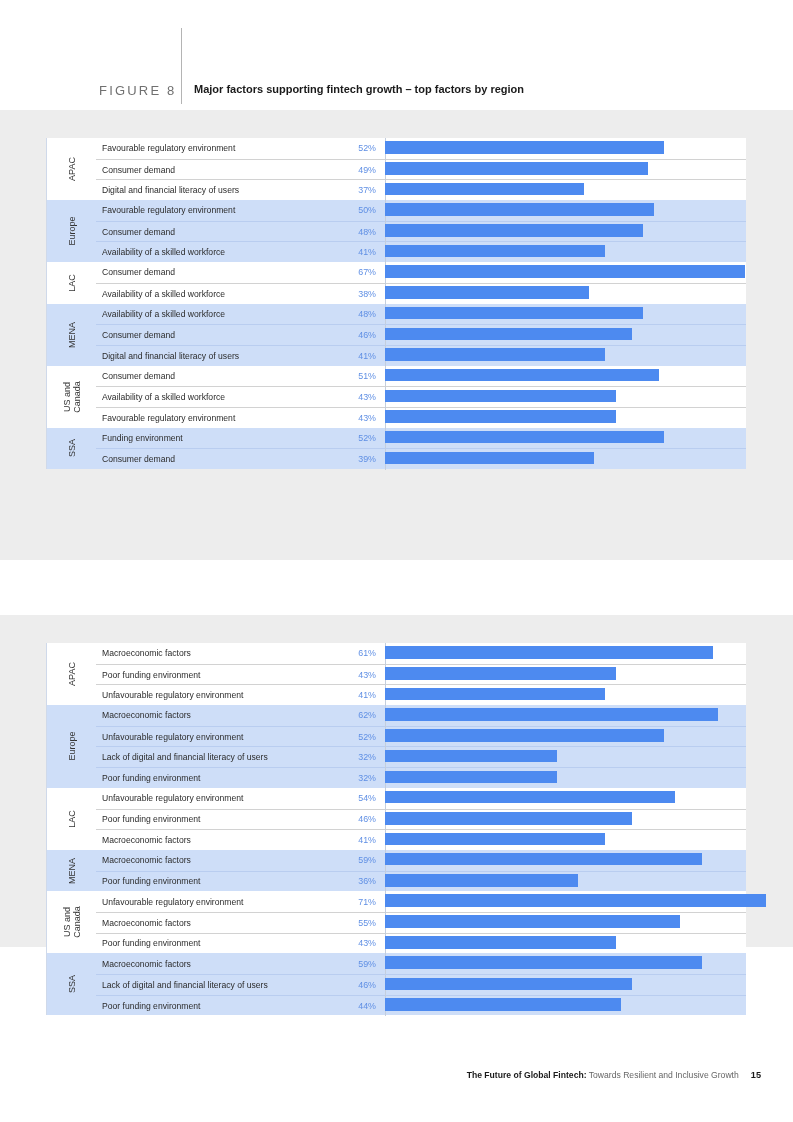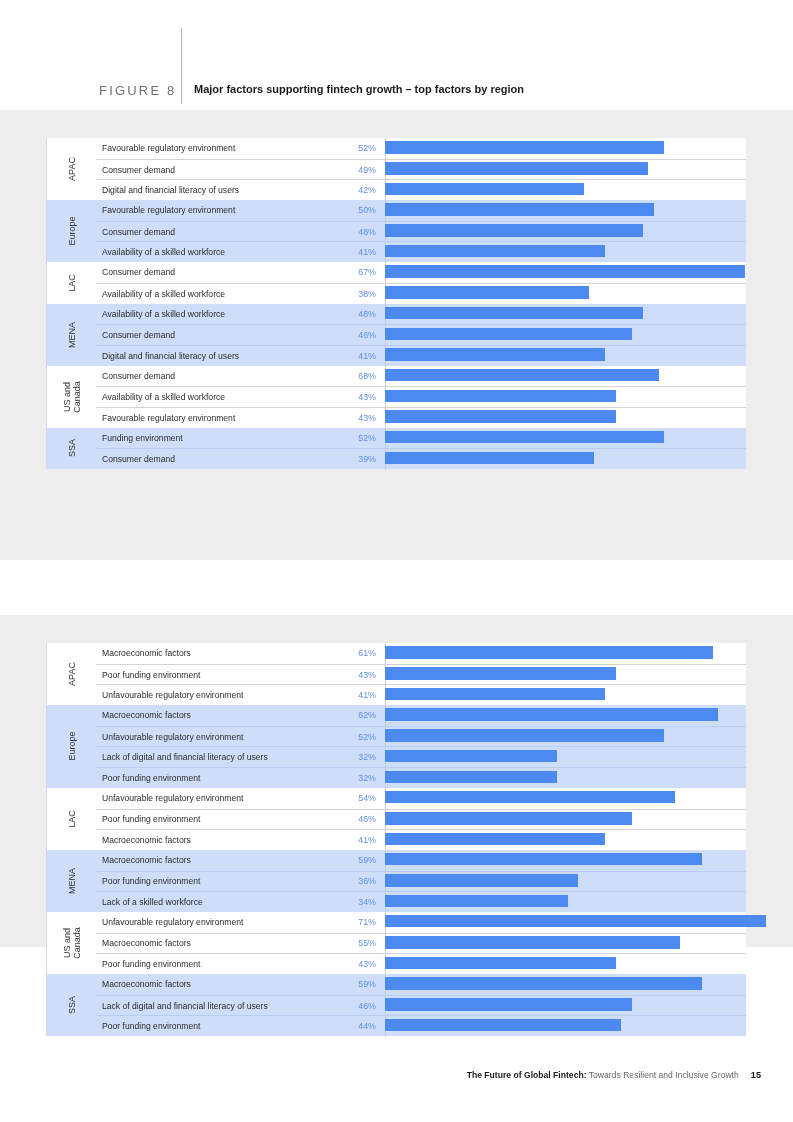--- a/index.html
+++ b/index.html
@@ -218,21 +218,21 @@
           <div class="frow">
             <div class="factor-name">Consumer demand</div>
             <div class="factor-value">49%</div>
             <div class="bar-cell">
               <div class="axis-line"></div>
               <div class="bar" style="width: 263.1px; background: rgb(77, 138, 240);"></div>
             </div>
           </div>
           <div class="frow">
             <div class="factor-name">Digital and financial literacy of users</div>
-            <div class="factor-value">42%</div>
+            <div class="factor-value">37%</div>
             <div class="bar-cell">
               <div class="axis-line"></div>
               <div class="bar" style="width: 198.7px; background: rgb(77, 138, 240);"></div>
             </div>
           </div>
         </div>
       </div>
       <div class="region-group shade-b">
         <div class="region-label-cell">
           <div class="region-label">Europe</div>
@@ -318,21 +318,21 @@
           </div>
         </div>
       </div>
       <div class="region-group shade-a">
         <div class="region-label-cell">
           <div class="region-label">US and<br>Canada</div>
         </div>
         <div class="rows-cell">
           <div class="frow">
             <div class="factor-name">Consumer demand</div>
-            <div class="factor-value">68%</div>
+            <div class="factor-value">51%</div>
             <div class="bar-cell">
               <div class="axis-line"></div>
               <div class="bar" style="width: 273.9px; background: rgb(77, 138, 240);"></div>
             </div>
           </div>
           <div class="frow">
             <div class="factor-name">Availability of a skilled workforce</div>
             <div class="factor-value">43%</div>
             <div class="bar-cell">
               <div class="axis-line"></div>
@@ -498,28 +498,20 @@
             </div>
           </div>
           <div class="frow">
             <div class="factor-name">Poor funding environment</div>
             <div class="factor-value">36%</div>
             <div class="bar-cell">
               <div class="axis-line"></div>
               <div class="bar" style="width: 193.3px; background: rgb(77, 138, 240);"></div>
             </div>
           </div>
-          <div class="frow">
-            <div class="factor-name">Lack of a skilled workforce</div>
-            <div class="factor-value">34%</div>
-            <div class="bar-cell">
-              <div class="axis-line"></div>
-              <div class="bar" style="width: 182.6px; background: rgb(77, 138, 240);"></div>
-            </div>
-          </div>
         </div>
       </div>
       <div class="region-group shade-a">
         <div class="region-label-cell">
           <div class="region-label">US and<br>Canada</div>
         </div>
         <div class="rows-cell">
           <div class="frow">
             <div class="factor-name">Unfavourable regulatory environment</div>
             <div class="factor-value">71%</div>

